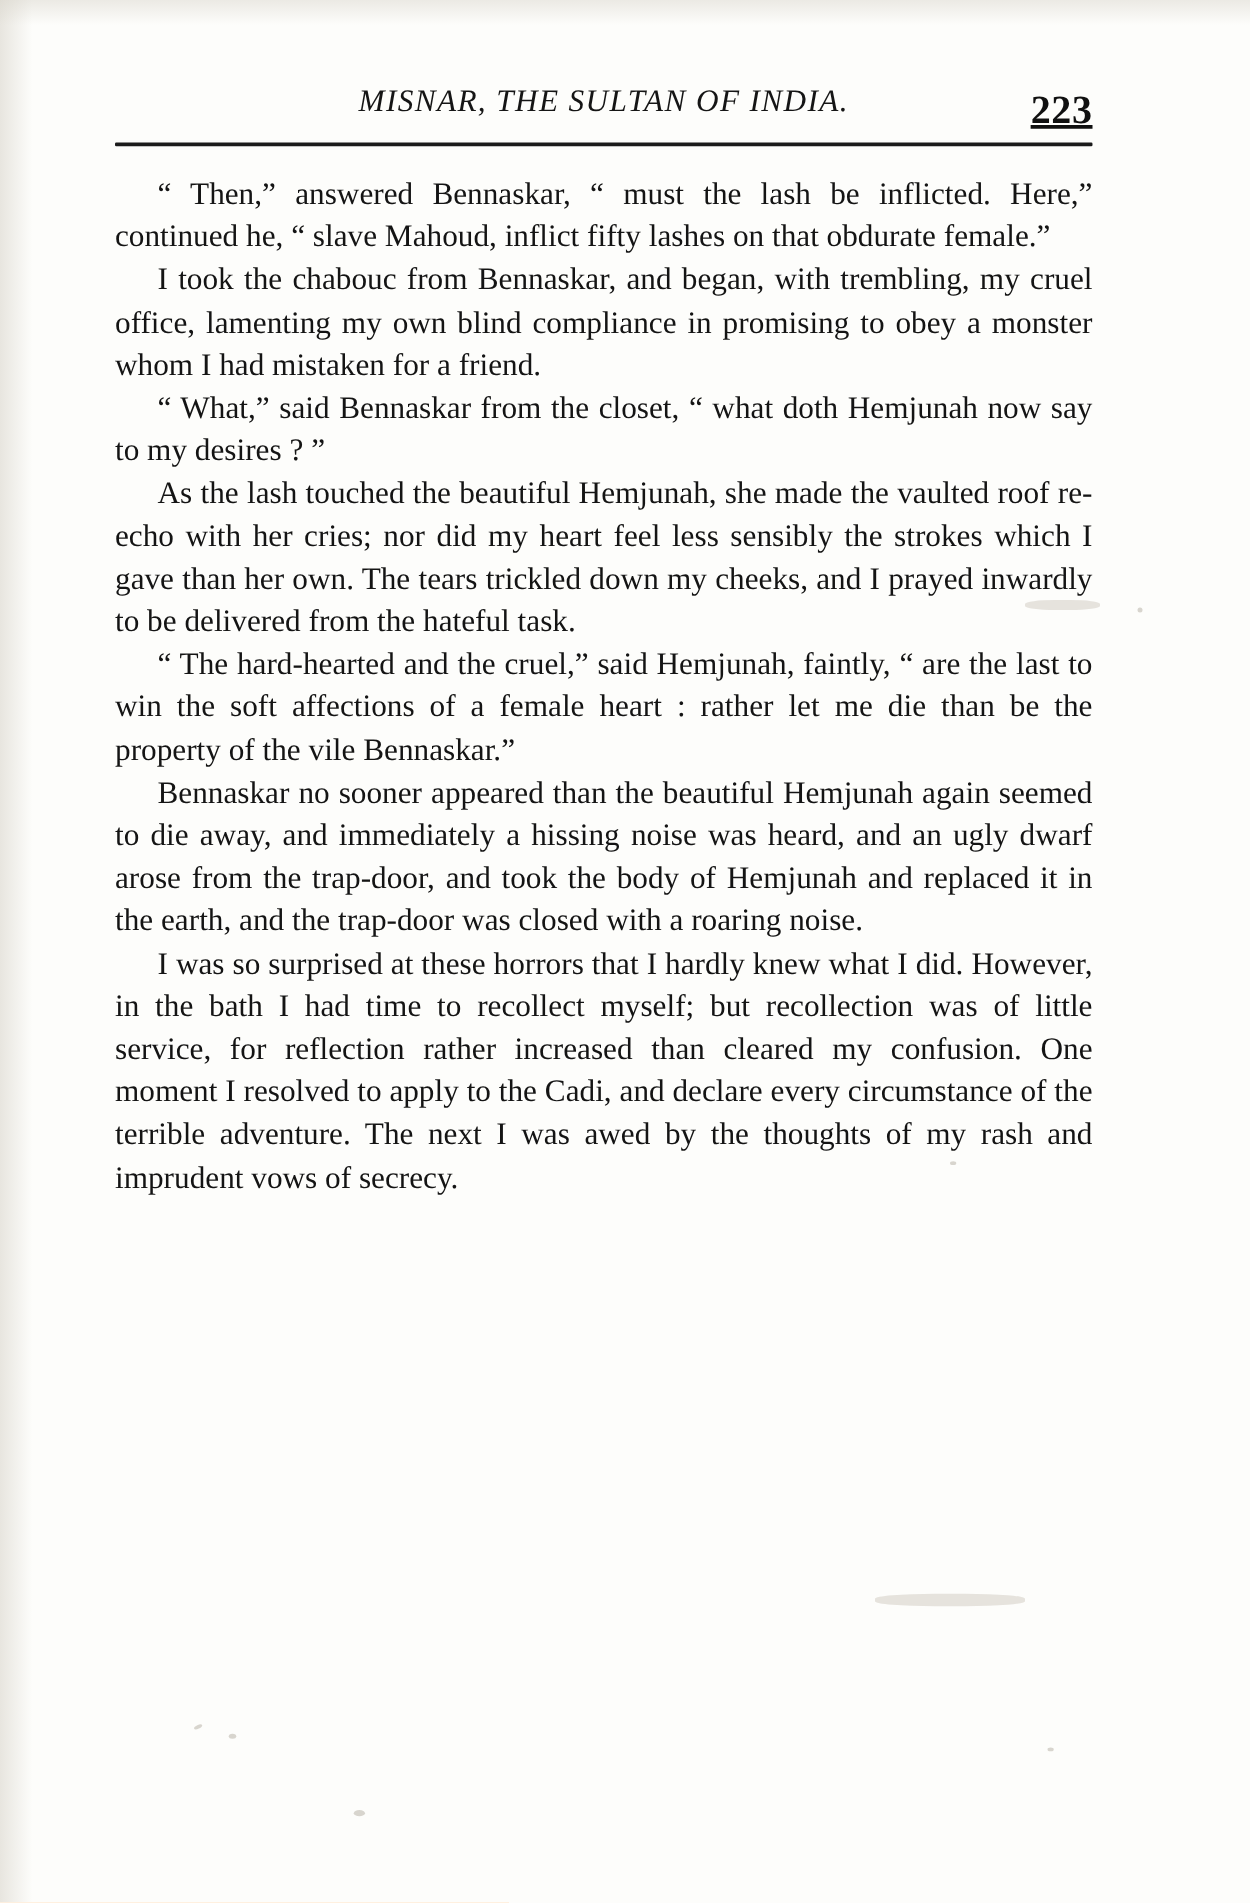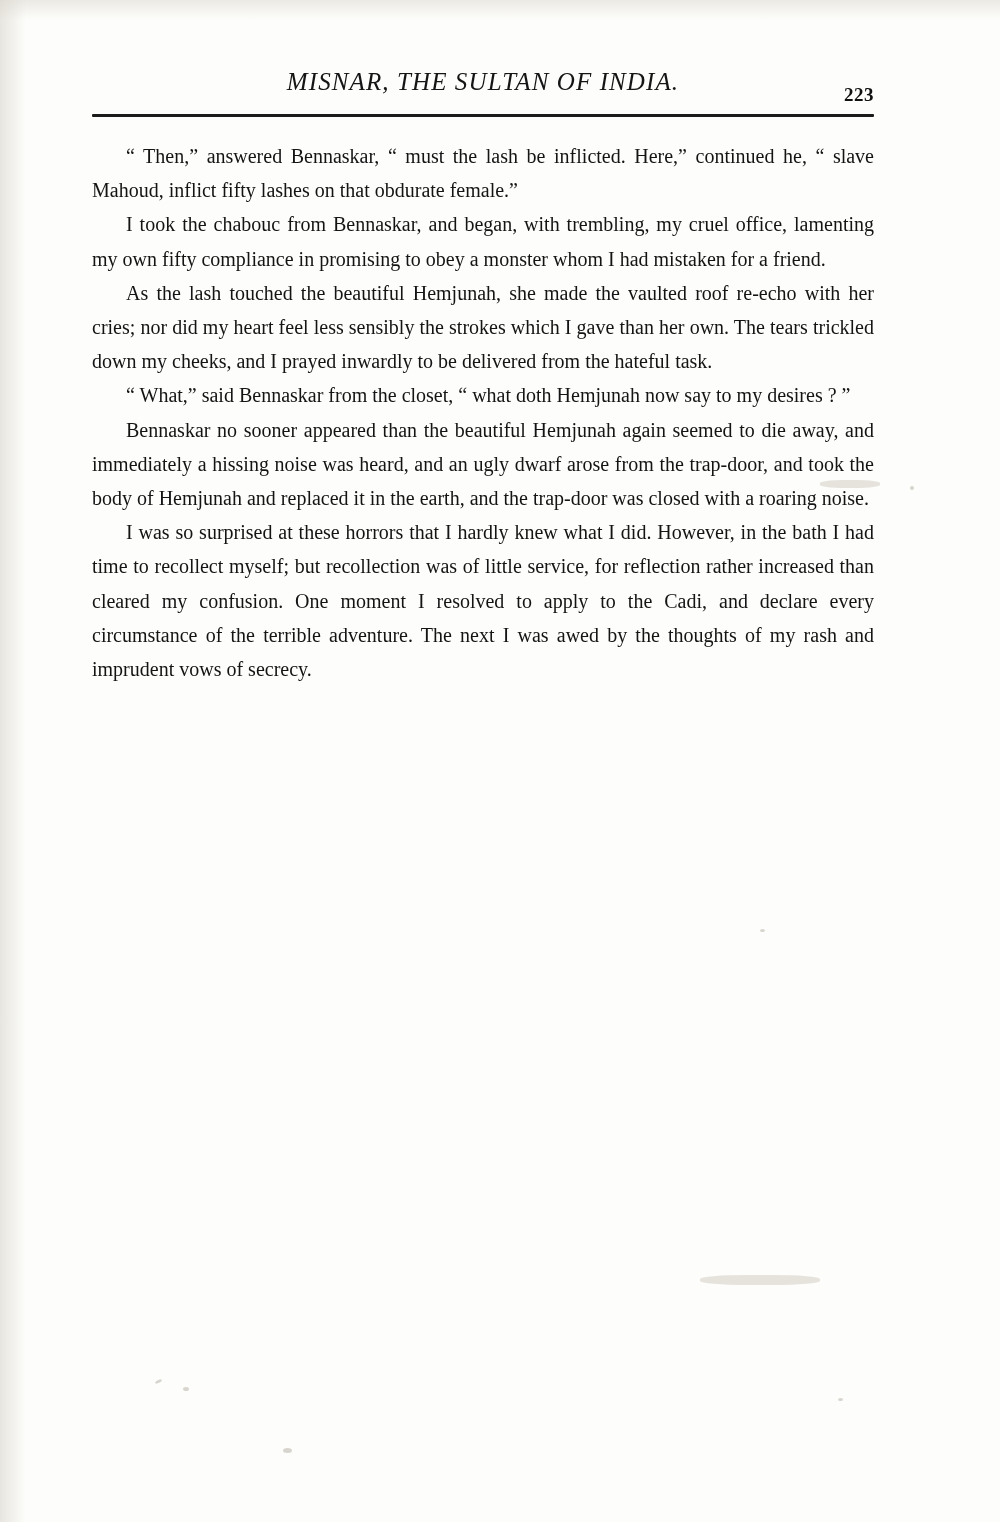--- a/index.html
+++ b/index.html
@@ -46,35 +46,36 @@
     font-size: 25px;
     letter-spacing: 1.1px;
     color: #151515;
     font-family: "Liberation Serif", serif;
     white-space: nowrap;
   }
   .folio {
     position: absolute;
     right: 0;
     bottom: 2px;
-    font-size: 19px;
+    font-size: 32px;
     font-weight: bold;
     letter-spacing: 0.5px;
     color: #101010;
+    text-decoration: underline;
   }
   .rule {
     margin-top: 6px;
     width: 100%;
     height: 3px;
     background: #1b1b1b;
     border-radius: 1px;
   }
   .body-text {
     margin-top: 22px;
-    font-size: 20px;
+    font-size: 25px;
     line-height: 34.2px;
     text-align: justify;
     color: #141414;
   }
   .body-text p {
     margin: 0;
     text-indent: 34px;
   }
   .speck {
     position: absolute;
@@ -115,23 +116,24 @@
 
     <div class="running-head">
       <span class="head-title">MISNAR, THE SULTAN OF INDIA.</span>
       <span class="folio">223</span>
     </div>
 
     <div class="rule"></div>
 
     <div class="body-text">
       <p>“ Then,” answered Bennaskar, “ must the lash be inflicted. Here,” continued he, “ slave Mahoud, inflict fifty lashes on that obdurate female.”</p>
-      <p>I took the chabouc from Bennaskar, and began, with trembling, my cruel office, lamenting my own fifty compliance in promising to obey a monster whom I had mistaken for a friend.</p>
+      <p>I took the chabouc from Bennaskar, and began, with trembling, my cruel office, lamenting my own blind compliance in promising to obey a monster whom I had mistaken for a friend.</p>
+      <p>“ What,” said Bennaskar from the closet, “ what doth Hemjunah now say to my desires ? ”</p>
       <p>As the lash touched the beautiful Hemjunah, she made the vaulted roof re-echo with her cries; nor did my heart feel less sensibly the strokes which I gave than her own.   The tears trickled down my cheeks, and I prayed inwardly to be delivered from the hateful task.</p>
-      <p>“ What,” said Bennaskar from the closet, “ what doth Hemjunah now say to my desires ? ”</p>
+      <p>“ The hard-hearted and the cruel,” said Hemjunah, faintly, “ are the last to win the soft affections of a female heart : rather let me die than be the property of the vile Bennaskar.”</p>
       <p>Bennaskar no sooner appeared than the beautiful Hemjunah again seemed to die away, and immediately a hissing noise was heard, and an ugly dwarf arose from the trap-door, and took the body of Hemjunah and replaced it in the earth, and the trap-door was closed with a roaring noise.</p>
       <p>I was so surprised at these horrors that I hardly knew what I did.   However, in the bath I had time to recollect myself; but recollection was of little service, for reflection rather increased than cleared my confusion.   One moment I resolved to apply to the Cadi, and declare every circumstance of the terrible adventure. The next I was awed by the thoughts of my rash and imprudent vows of secrecy.</p>
     </div>
   </div>
 
   <div class="speck" style="left:155px; top:1380px; width:7px; height:3px; transform:rotate(-25deg);"></div>
   <div class="speck" style="left:183px; top:1387px; width:6px; height:4px;"></div>
   <div class="speck" style="left:283px; top:1448px; width:9px; height:5px;"></div>
   <div class="speck" style="left:838px; top:1398px; width:5px; height:3px;"></div>
   <div class="speck" style="left:910px; top:486px; width:4px; height:4px;"></div>

